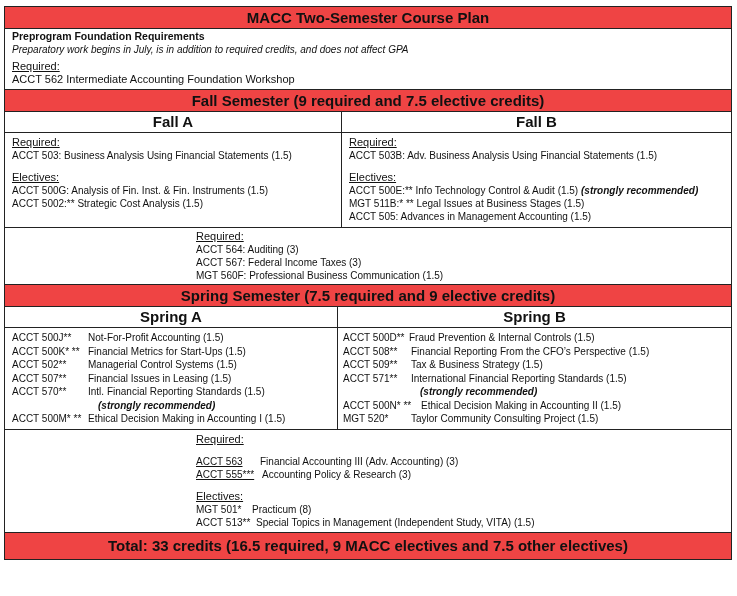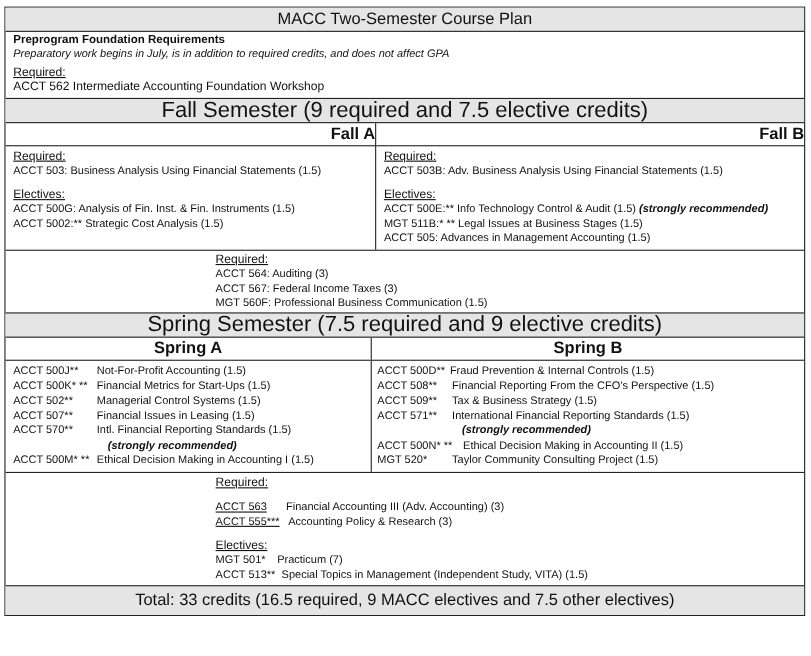--- a/index.html
+++ b/index.html
@@ -1,34 +1,34 @@
 <!DOCTYPE html>
 <html><head>
 <meta charset="utf-8">
 <style>
   html, body { margin: 0; padding: 0; background: #ffffff; }
   body { width: 737px; height: 596px; position: relative; overflow: hidden;
          font-family: "Liberation Sans", sans-serif; color: #111; }
   .plan { position: absolute; left: 4px; top: 6px; width: 728px;
           border: 1.5px solid #222; box-sizing: border-box; }
-  .band { background: #e5e5e5; font-weight: normal; text-align: center;
+  .band { background: #ef4444; font-weight: bold; text-align: center;
           border-bottom: 1.5px solid #222; }
   .band.title { font-size: 15px; height: 21px; line-height: 21px; }
-  .band.sem { font-size: 20px; height: 21px; line-height: 21px; border-top: 1.5px solid #222; }
+  .band.sem { font-size: 15px; height: 21px; line-height: 21px; border-top: 1.5px solid #222; }
   .band.total { font-size: 15px; height: 26px; line-height: 26px; border-top: 1.5px solid #222; border-bottom: none; }
   .pre { padding: 0 6px 3px 7px; font-size: 10.5px; line-height: 14px; }
   .pre .bold { font-weight: bold; font-size: 10.5px; }
   .pre .ital { font-style: italic; font-size: 10px; }
   .pre .req { text-decoration: underline; font-size: 11px; margin-top: 3px; line-height: 13px; }
   .pre .course { font-size: 11px; line-height: 13px; }
   .halves { display: flex; border-bottom: 1.5px solid #222; }
   .half { flex: 0 0 auto; box-sizing: border-box; }
   .half.left { width: 337px; border-right: 1.5px solid #222; }
   .half.right { flex: 1; }
-  .half-head { font-weight: bold; text-align: right; font-size: 15px; height: 20px;
+  .half-head { font-weight: bold; text-align: center; font-size: 15px; height: 20px;
                line-height: 20px; border-bottom: 1.5px solid #222; }
   .half-body { padding: 3px 6px 4px 7px; font-size: 10px; line-height: 13px; }
   .lbl { text-decoration: underline; font-size: 11px; line-height: 13px; }
   .gap { height: 9px; }
   .center-block { padding: 2px 0 2px 191px; font-size: 10px; line-height: 13px; }
   .strong-rec { font-weight: bold; font-style: italic; }
   .row { display: flex; white-space: nowrap; }
   .code { display: inline-block; }
   .sa-code { width: 76px; } .sb-code { width: 68px; }
   .rec-line { padding-left: 86px; }
@@ -164,21 +164,21 @@
         <span>Financial Accounting III (Adv. Accounting) (3)</span>
       </div>
     <div class="row">
         <span class="code c555">ACCT 555***</span>
         <span>Accounting Policy &amp; Research (3)</span>
       </div>
     <div class="gap"></div>
     <div class="lbl">Electives:</div>
     <div class="row">
         <span class="code cmgt501">MGT 501*</span>
-        <span>Practicum (7)</span>
+        <span>Practicum (8)</span>
       </div>
     <div class="row">
         <span class="code c513">ACCT 513**</span>
         <span>Special Topics in Management (Independent Study, VITA) (1.5)</span>
       </div>
   </div>
 
   <div class="band total">Total: 33 credits (16.5 required, 9 MACC electives and 7.5 other electives)</div>
 </div>
 

